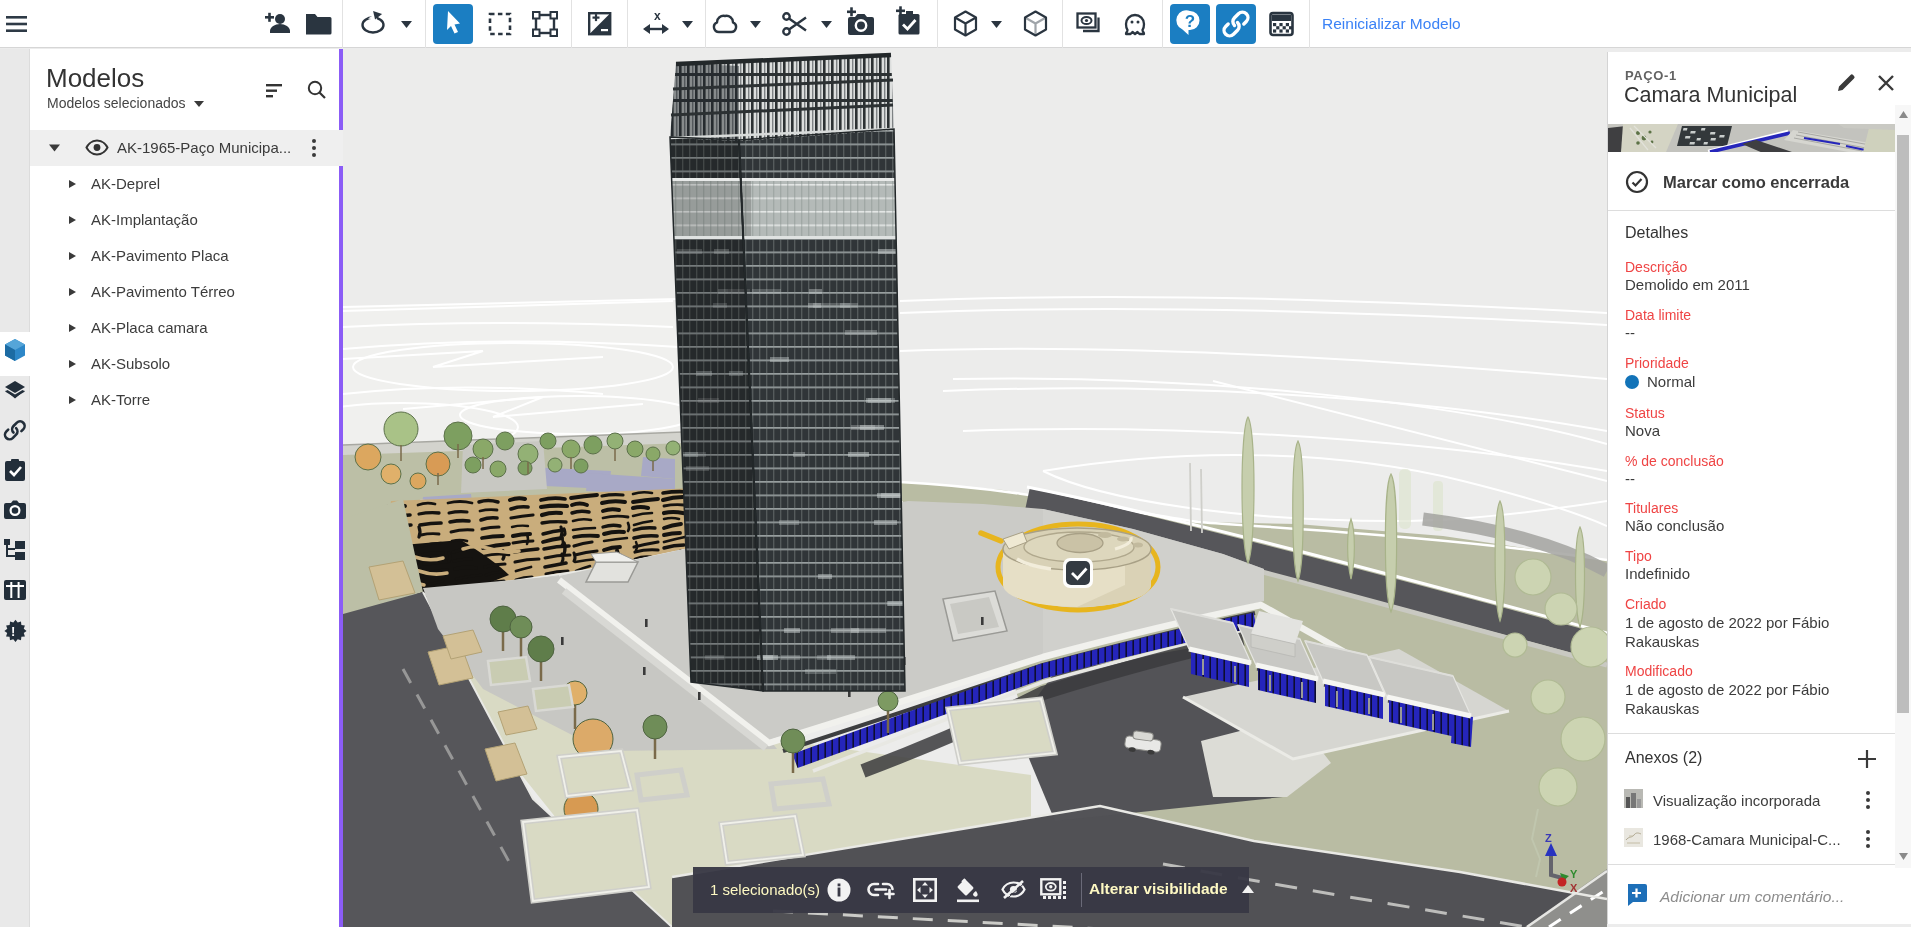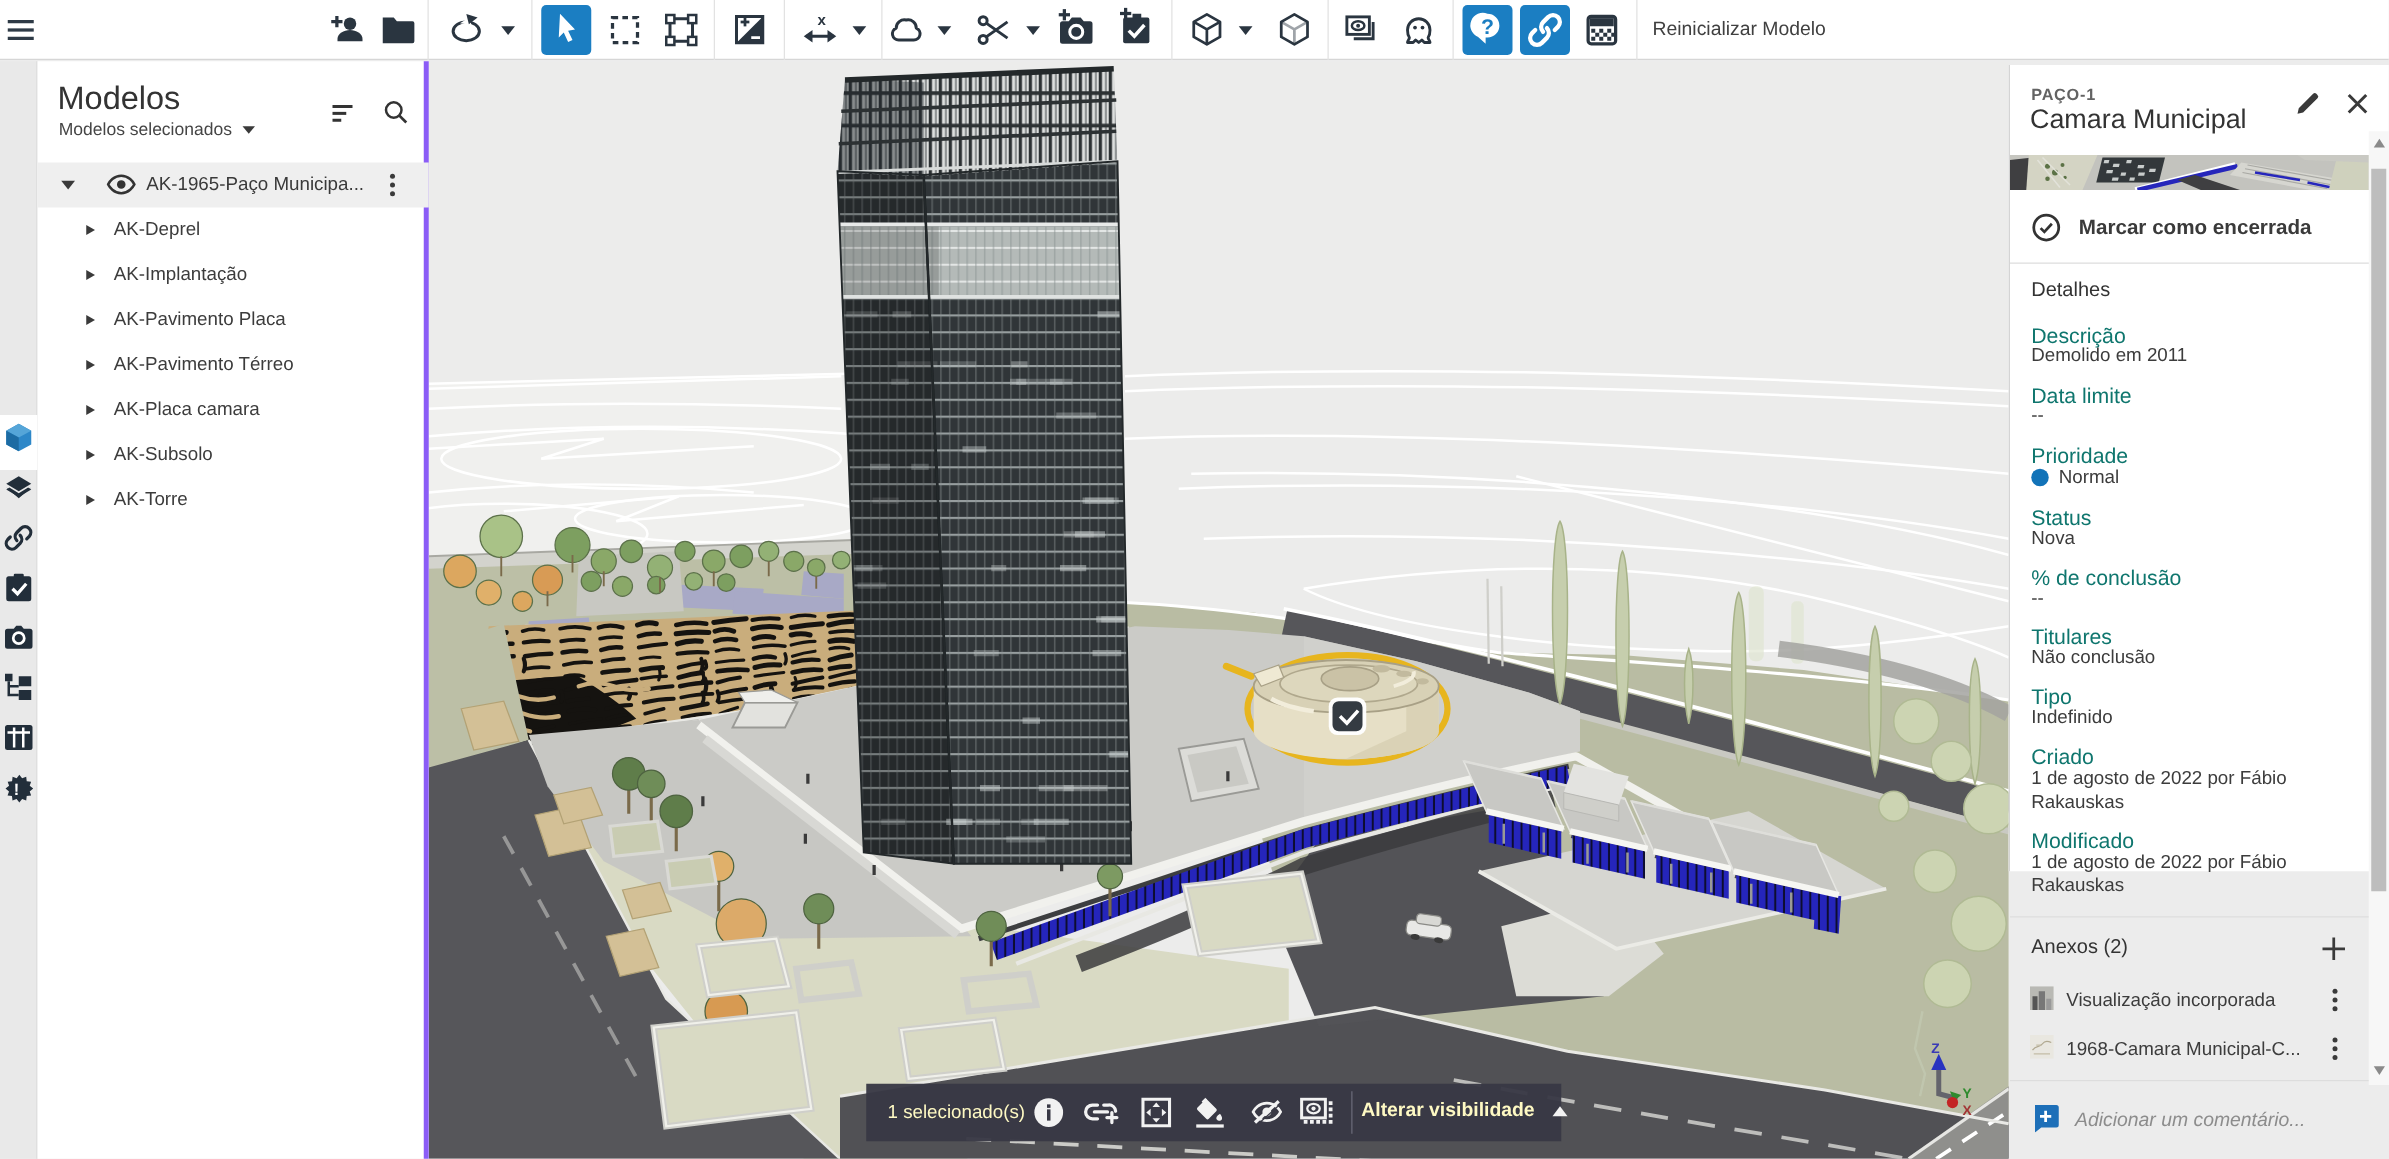--- a/index.html
+++ b/index.html
@@ -2,23 +2,23 @@
 <html><head><meta charset="utf-8">
 <style>
 *{margin:0;padding:0;box-sizing:border-box}
 html,body{width:1911px;height:927px;overflow:hidden;font-family:"Liberation Sans",sans-serif;background:#ececec}
 #topbar{position:absolute;left:0;top:0;width:1911px;height:48px;background:#fff;border-bottom:1px solid #d6d6d6;z-index:30}
 .tb{position:absolute;top:0;height:48px;display:flex;align-items:center}
 .vdiv{position:absolute;top:0;width:1px;height:48px;background:#e2e2e2}
 #leftstrip{position:absolute;left:0;top:49px;width:30px;height:878px;background:#e9e9e9;border-right:1px solid #dcdcdc;z-index:25}
 #leftpanel{position:absolute;left:30px;top:49px;width:313px;height:878px;background:#fff;border-right:4px solid #8b5cf6;z-index:25}
 #viewport{position:absolute;left:343px;top:49px;width:1264px;height:878px;z-index:1}
-#rightpanel{position:absolute;left:1607px;top:52px;width:304px;height:645px;background:#fff;border-left:1px solid #d4d4d4;z-index:25}
+#rightpanel{position:absolute;left:1607px;top:52px;width:304px;height:872px;background:#fff;border-left:1px solid #d4d4d4;z-index:25}
 #botbar{position:absolute;left:693px;top:867px;width:556px;height:46px;background:rgba(56,56,69,0.96);z-index:10;display:flex;align-items:center;color:#fef9c3}
-.lbl{color:#0f766e;font-size:17px}
+.lbl{color:#ef4444;font-size:14px}
 .val{color:#3c3c3c;font-size:15px}
 .treerow{position:absolute;left:61px;height:36px;line-height:36px;font-size:15px;color:#3c3c3c}
 .treerow::before{content:"";position:absolute;left:-22px;top:14px;border-left:7px solid #3a3a3a;border-top:4.5px solid transparent;border-bottom:4.5px solid transparent}
 </style></head>
 <body>
 <div id="topbar">
  <svg class="tb" style="left:6px" width="22" height="48" viewBox="0 0 22 48">
       <g fill="#2e3a46">
         <rect x="0" y="16" width="21" height="2.6"></rect>
         <rect x="0" y="22.7" width="21" height="2.6"></rect>
@@ -171,21 +171,21 @@
         <rect x="17.8" y="23" width="3.2" height="3.2"></rect>
         <rect x="8.2" y="26.2" width="3.2" height="3.2"></rect>
         <rect x="14.6" y="26.2" width="3.2" height="3.2"></rect>
         <rect x="21" y="26.2" width="3.2" height="3.2"></rect>
         <rect x="5" y="29.4" width="3.2" height="3.2"></rect>
         <rect x="11.4" y="29.4" width="3.2" height="3.2"></rect>
         <rect x="17.8" y="29.4" width="3.2" height="3.2"></rect>
       </g>
     </svg>
  <div class="vdiv" style="left:1309px"></div>
- <div class="tb" style="left:1322px;font-size:15.5px;color:#404040">Reinicializar Modelo</div>
+ <div class="tb" style="left:1322px;font-size:15.5px;color:#3b82f6">Reinicializar Modelo</div>
 </div>
 <div id="leftstrip">
 <svg width="30" height="878" viewBox="0 0 30 878">
 <rect x="0" y="283" width="30" height="44" fill="#fff"></rect>
 <g transform="translate(4,290)">
         <path d="M11 0 L21 5.5 L21 16.5 L11 22 L1 16.5 L1 5.5z" fill="#2d87c8"></path>
         <path d="M1 5.5 L11 11 L21 5.5 L11 0z" fill="#55a5d8"></path>
         <path d="M11 11 L11 22 L1 16.5 L1 5.5z" fill="#1c6ba3"></path>
       </g>
 <g transform="translate(4,331)" fill="#222e3a">

